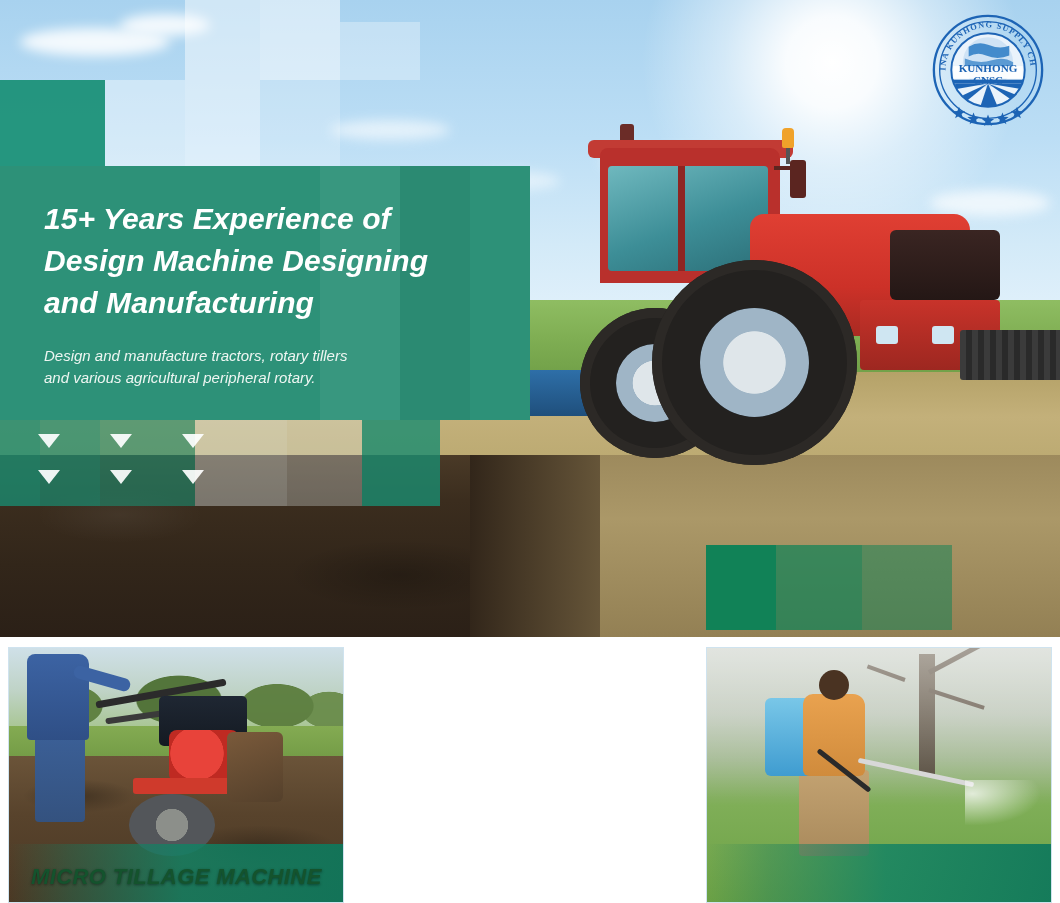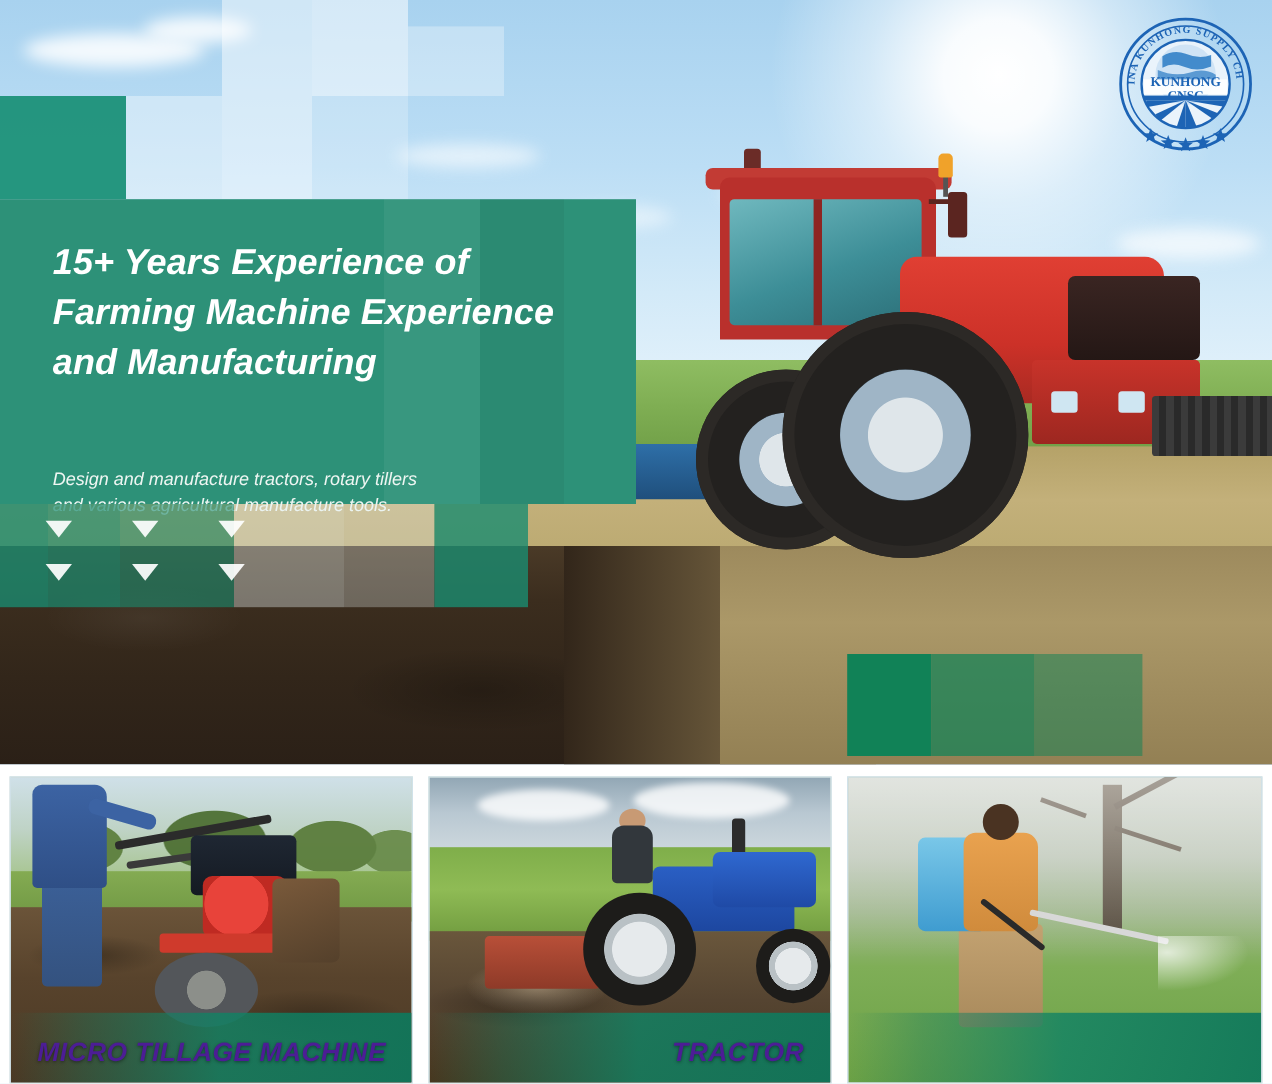--- a/index.html
+++ b/index.html
@@ -109,21 +109,21 @@
   .panel-shade2{ position:absolute; left:400px; top:166px; width:70px; height:254px;
                  background:rgba(0,0,0,.045); }
 
   .headline{
     position:absolute; left:44px; top:198px; width:480px;
     color:#ffffff; font-size:30px; font-weight:700; font-style:italic;
     line-height:42px; letter-spacing:.1px;
   }
   .subtext{
     position:absolute; left:44px; top:345px; width:430px;
-    color:#eef6f2; font-size:15px; font-style:italic; line-height:22px;margin-top:44px;
+    color:#eef6f2; font-size:15px; font-style:italic; line-height:22px;
   }
 
   
   .tile{ position:absolute; }
   .tl-a{ left:0;   top:420px; width:100px; height:86px; background:rgba(26,140,112,.70); }
   .tl-b{ left:100px;top:420px; width:95px;  height:86px; background:rgba(26,140,112,.60); }
   .tl-c{ left:195px;top:420px; width:92px;  height:86px; background:rgba(230,240,238,.38); }
   .tl-d{ left:287px;top:420px; width:75px;  height:86px; background:rgba(230,240,238,.30); }
   .tl-e{ left:362px;top:420px; width:78px;  height:86px; background:rgba(26,140,112,.80); }
   .tl-f{ left:0;   top:420px; width:40px;  height:86px; background:rgba(26,140,112,.30); }
@@ -243,21 +243,21 @@
   .p3-hose{ position:absolute; left:104px; top:120px; width:66px; height:5px;
             background:#2a2a2a; border-radius:3px; transform:rotate(38deg); }
   .p3-spray{ position:absolute; left:258px; top:132px; width:76px; height:46px;
              background:radial-gradient(ellipse at 10% 30%,rgba(255,255,255,.75),transparent 70%); }
 
   .card-label-bar{
     position:absolute; left:0; bottom:0; width:100%; height:58px;
     background:linear-gradient(90deg, rgba(19,124,96,0) 0%, rgba(19,124,96,.35) 18%, rgba(17,130,100,.82) 52%, rgba(14,120,92,.92) 100%);
   }
   .card-label{
-    position:absolute; bottom:12px; color:#4c1d95;
+    position:absolute; bottom:12px; color:#14532d;
     font-size:22px; font-weight:700; font-style:italic; letter-spacing:.4px;
     text-shadow:0 1px 3px rgba(0,0,0,.45); white-space:nowrap;
   }
   .lab-1{ left:22px; }
   .lab-2{ right:22px; }
   .lab-3{ left:26px; }
 </style>
 </head>
 <body>
 
@@ -308,27 +308,27 @@
   <div class="sq sq-d"></div>
   <div class="sq sq-e"></div>
   <div class="sq sq-f"></div>
 
   <div class="panel"></div>
   <div class="panel-shade1"></div>
   <div class="panel-shade2"></div>
 
   <div class="headline">
     <div>15+ Years Experience of</div>
-    <div>Farming Machine Experience</div>
+    <div>Design Machine Designing</div>
     <div>and Manufacturing</div>
   </div>
 
   <div class="subtext">
     <div>Design and manufacture tractors, rotary tillers</div>
-    <div>and various agricultural manufacture tools.</div>
+    <div>and various agricultural peripheral rotary.</div>
   </div>
 
   <div class="tile tl-a"></div>
   <div class="tile tl-b"></div>
   <div class="tile tl-c"></div>
   <div class="tile tl-d"></div>
   <div class="tile tl-e"></div>
   <div class="tile tl-f"></div>
 
   <div class="tri" style="left:38px;  top:434px;"></div>
@@ -400,40 +400,20 @@
       <div class="p1-engine"></div>
       <div class="p1-engine-red"></div>
       <div class="p1-redbar"></div>
       <div class="p1-tiller"></div>
       <div class="p1-tool"></div>
     </div>
     <div class="card-label-bar"></div>
     <div class="card-label lab-1">MICRO TILLAGE MACHINE</div>
   </div>
 
-  <div class="card card-2">
-    <div class="card-photo">
-      <div class="p2-sky"></div>
-      <div class="p2-cloud" style="left:40px; top:10px; width:110px; height:26px;"></div>
-      <div class="p2-cloud" style="left:170px; top:4px; width:130px; height:30px;"></div>
-      <div class="p2-field"></div>
-      <div class="p2-dirt"></div>
-      <div class="p2-dust"></div>
-      <div class="p2-till"></div>
-      <div class="p2-tr-exh"></div>
-      <div class="p2-tr-head"></div>
-      <div class="p2-tr-seatman"></div>
-      <div class="p2-tr-body"></div>
-      <div class="p2-tr-hood"></div>
-      <div class="p2-w-rear"></div>
-      <div class="p2-w-front"></div>
-    </div>
-    <div class="card-label-bar"></div>
-    <div class="card-label lab-2">TRACTOR</div>
-  </div>
 
   <div class="card card-3">
     <div class="card-photo">
       <div class="p3-bg"></div>
       <div class="p3-tree"></div>
       <div class="p3-branch" style="left:222px; top:22px; width:70px; height:5px; transform:rotate(-28deg);"></div>
       <div class="p3-branch" style="left:222px; top:40px; width:58px; height:4px; transform:rotate(18deg);"></div>
       <div class="p3-branch" style="left:198px; top:30px; width:40px; height:4px; transform:rotate(200deg);"></div>
       <div class="p3-haze"></div>
       <div class="p3-legs"></div>

